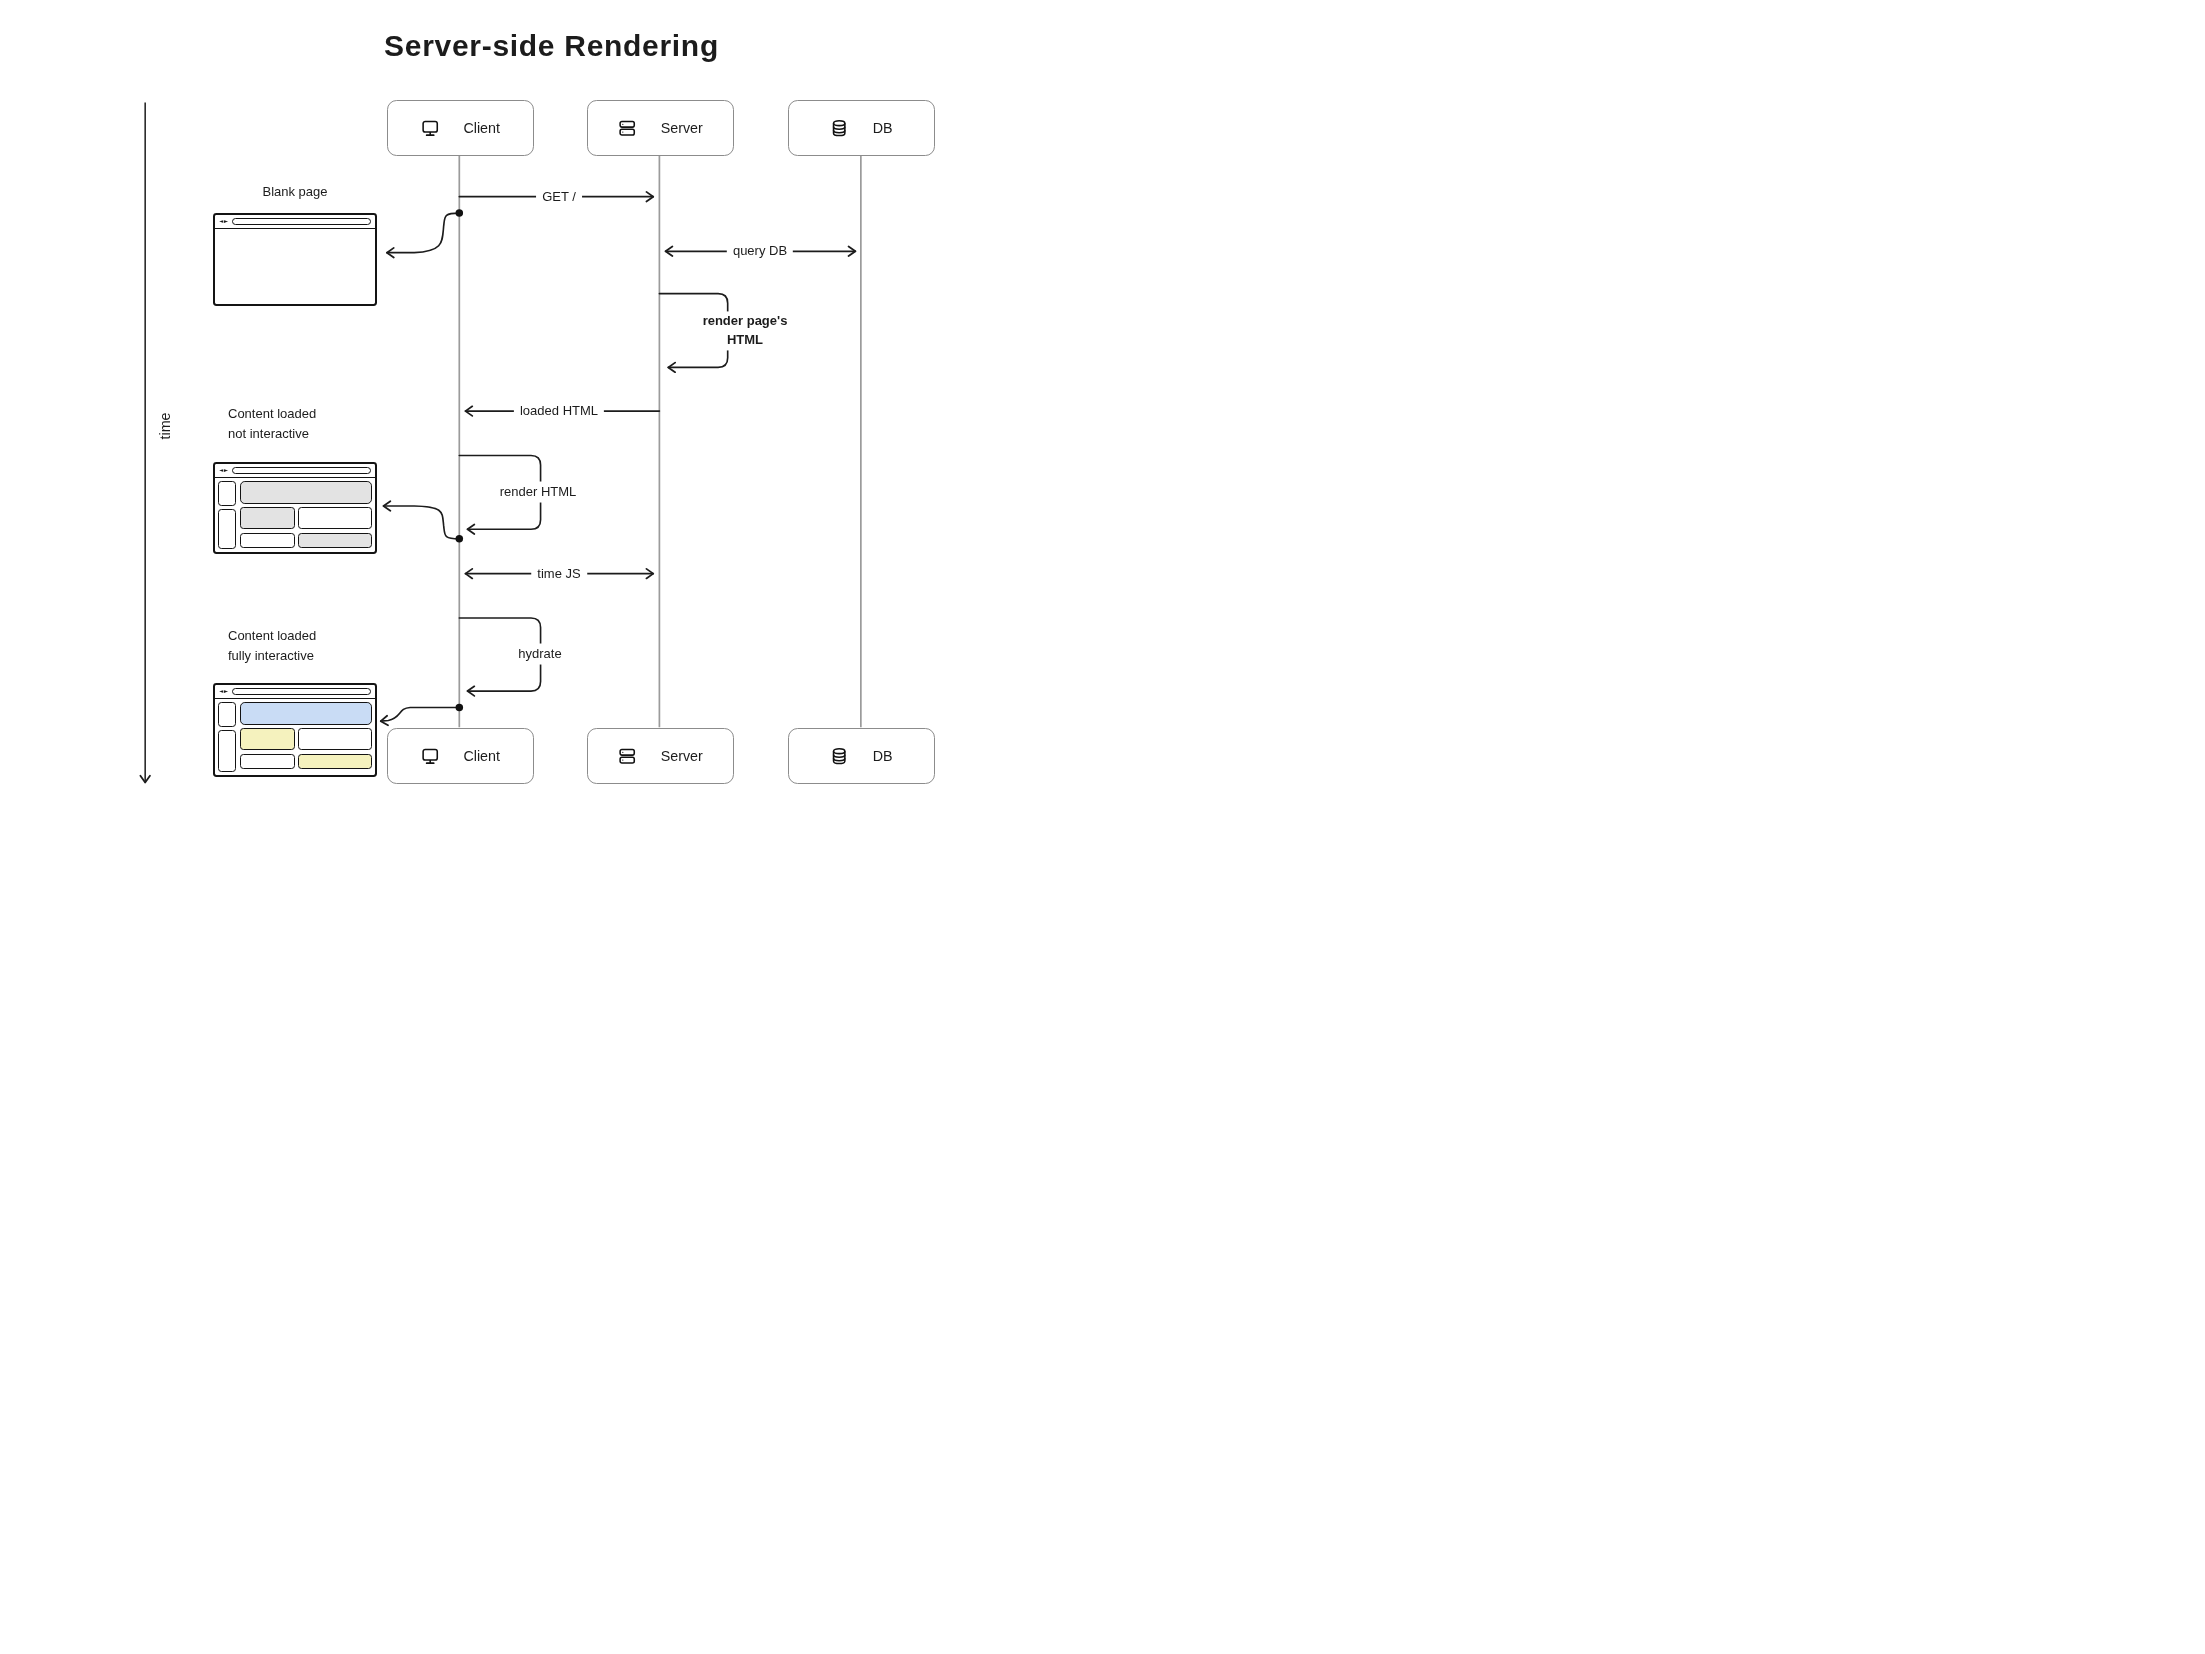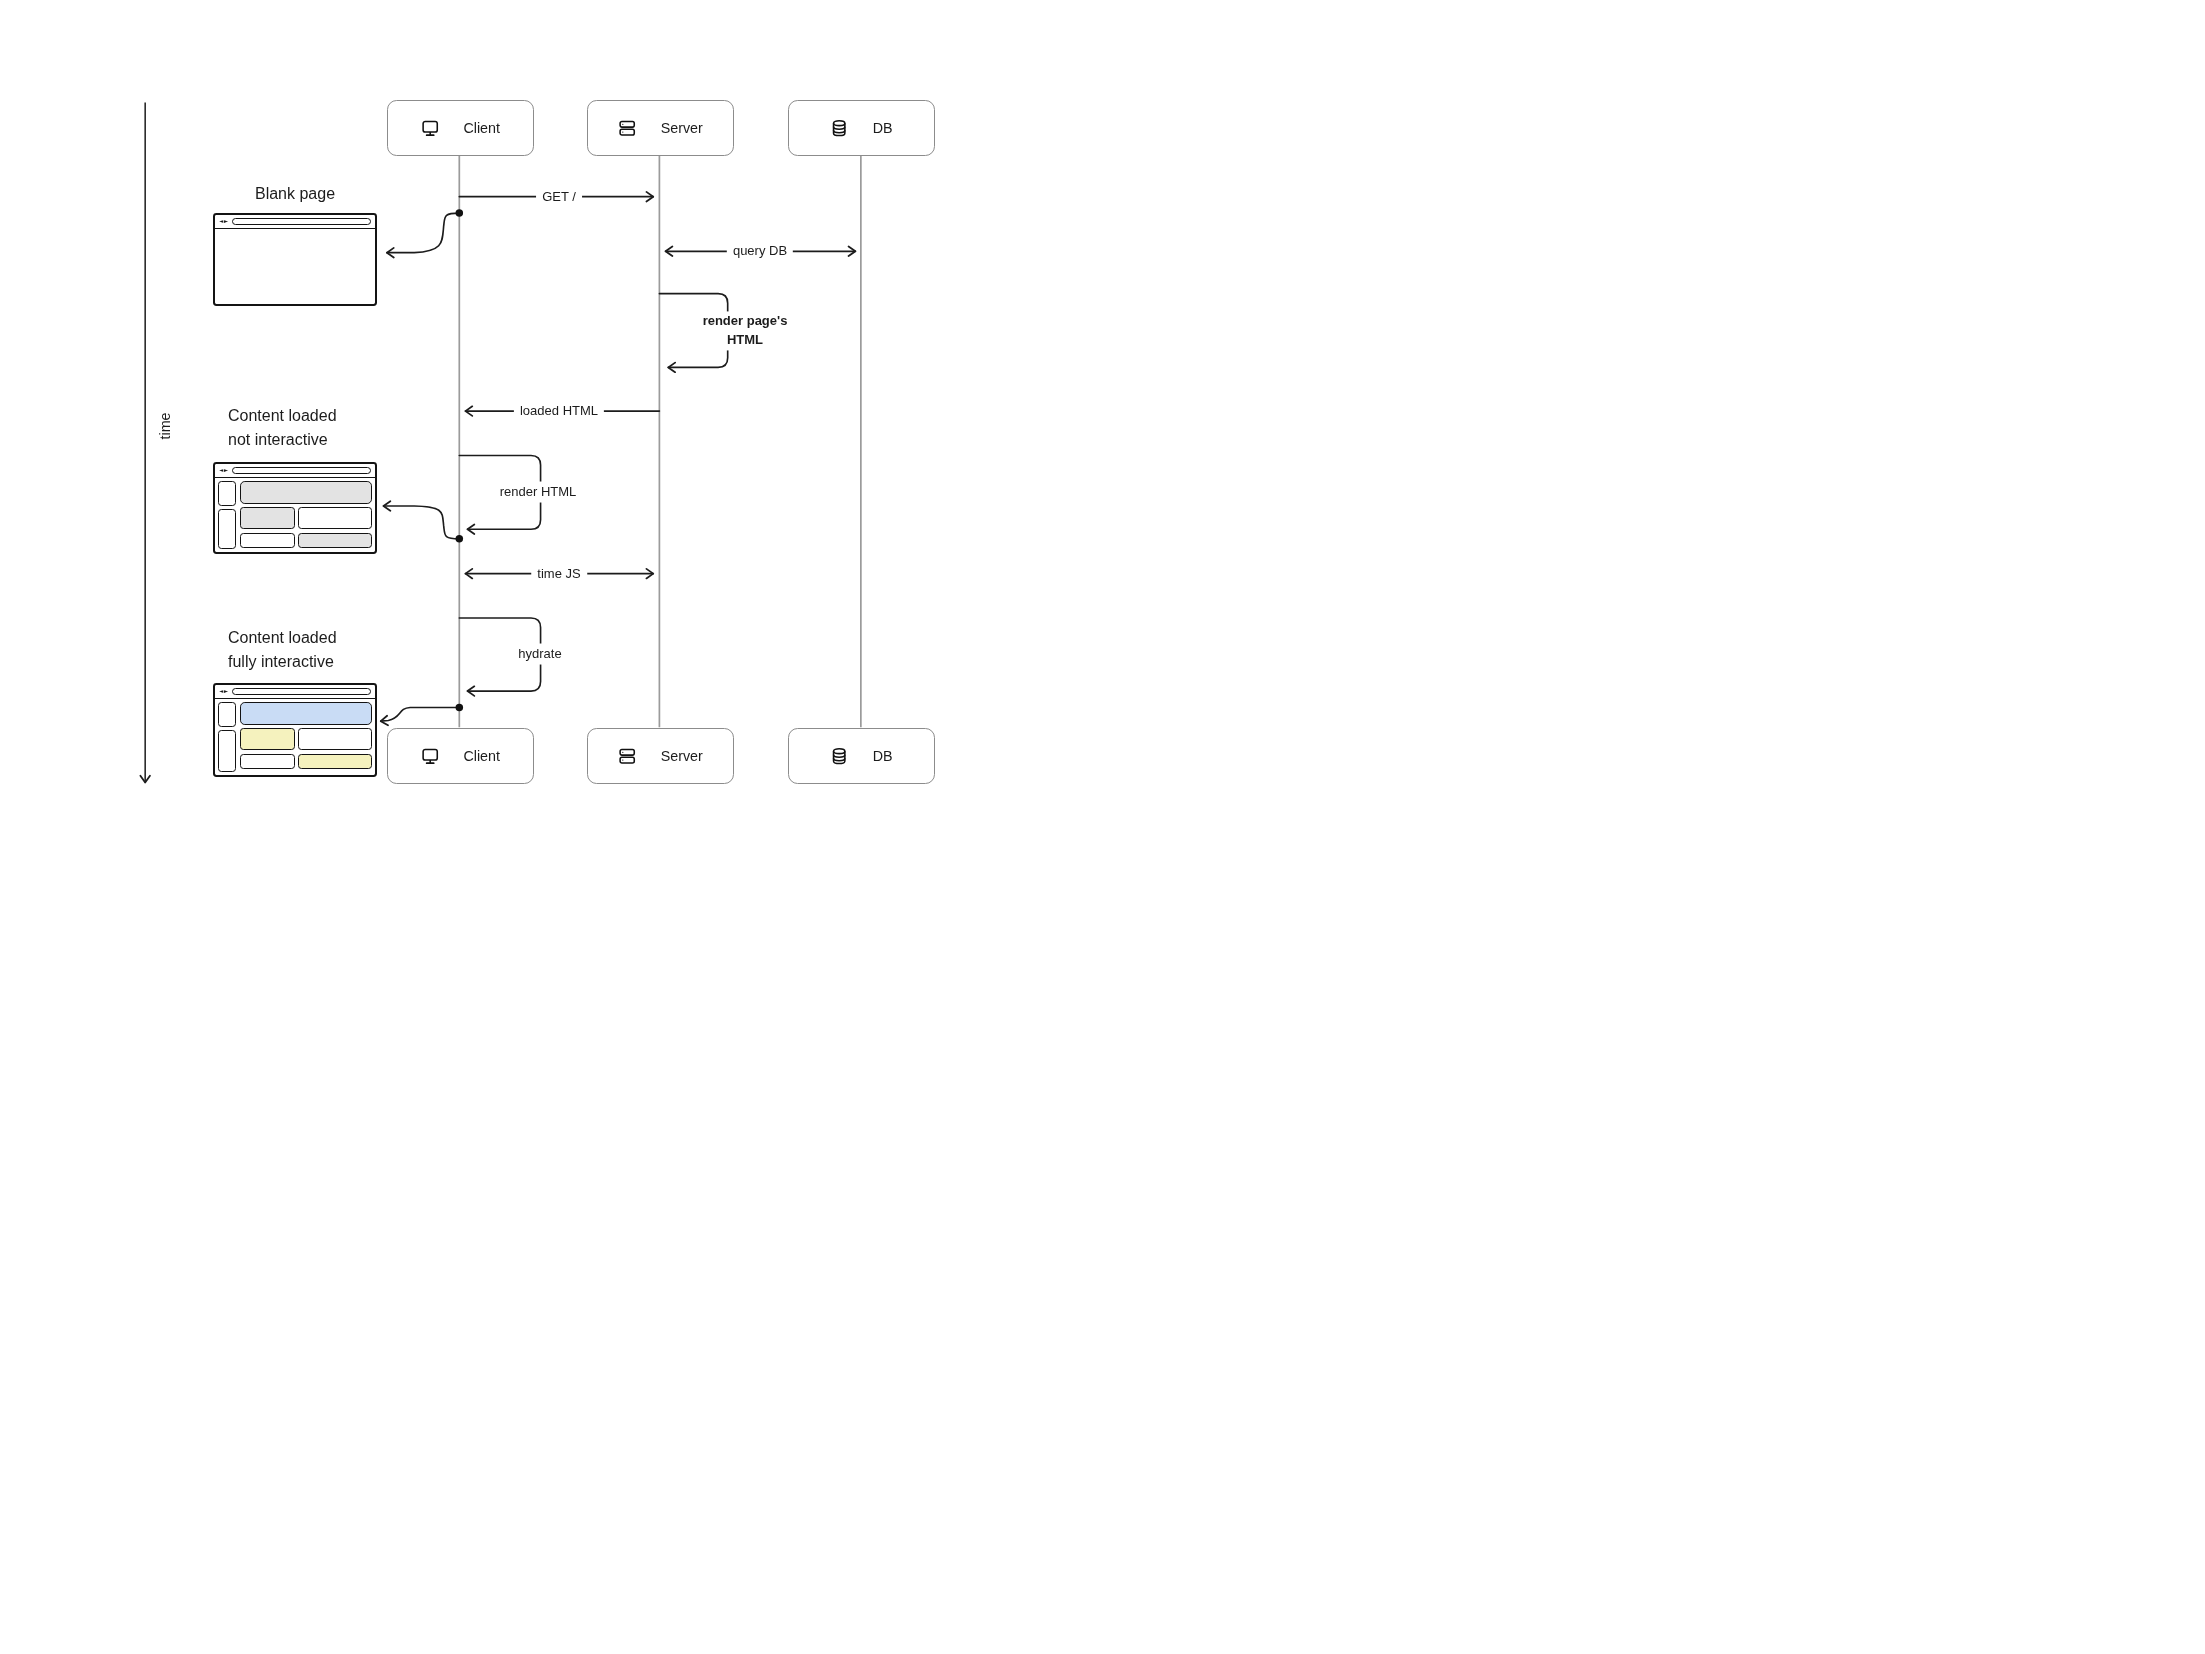--- a/index.html
+++ b/index.html
@@ -14,21 +14,21 @@
        border-radius:9.6px;display:flex;align-items:center;justify-content:center;gap:24px;z-index:3;}
   .box .lbl{font-size:14.3px;}
   .box svg{display:block;}
 
   .msg-label{position:absolute;transform:translate(-50%,-50%);background:#fff;
              padding:1.4px 6.1px;font-size:13px;white-space:nowrap;z-index:4;}
   .loop-label{position:absolute;transform:translate(-50%,-50%);background:#fff;
               padding:1.4px 4.1px;font-size:13px;text-align:center;line-height:1.4;z-index:4;}
   .wrap150{width:102px;white-space:normal;font-weight:bold;}
 
-  .state-label{position:absolute;font-size:16px;line-height:1.5;z-index:3;}
+  .state-label{position:absolute;font-size:13px;line-height:1.5;z-index:3;}
   .center240{width:164px;text-align:center;}
 
   .time-label{position:absolute;left:137px;top:418px;width:55px;text-align:center;
               font-size:14.3px;transform:rotate(-90deg);z-index:3;}
 
   .mockup{position:absolute;width:164px;background:#fff;border:2px solid #141414;
           border-radius:3.4px;display:flex;flex-direction:column;z-index:3;box-sizing:border-box;}
   .mbar{height:13px;flex:none;border-bottom:1.7px solid #141414;display:flex;
         align-items:center;gap:3.4px;padding:0 4.1px;}
   .nav{font-family:"DejaVu Sans",sans-serif;font-size:5.5px;letter-spacing:0.7px;line-height:1;}
@@ -94,20 +94,21 @@
       <path d="M672 1036 H600 C582 1037 588 1051 568 1055 L557 1056" marker-end="url(#ah)"></path>
     </g>
 
     <g fill="#111">
       <circle cx="672" cy="312" r="5.5"></circle>
       <circle cx="672" cy="789" r="5.5"></circle>
       <circle cx="672" cy="1036" r="5.5"></circle>
     </g>
   </svg>
 
+  <div class="title">Server-side Rendering</div>
 
   <div class="time-label">time</div>
 
   <div class="box" style="left:387px;top:100px;">
     <svg width="18.4" height="18.4" viewBox="0 0 26 26">
       <rect x="3" y="3.5" width="20" height="15" rx="3" fill="none" stroke="#111" stroke-width="2.2"></rect>
       <line x1="13" y1="18.5" x2="13" y2="22.5" stroke="#111" stroke-width="2.2"></line>
       <line x1="8" y1="22.8" x2="18" y2="22.8" stroke="#111" stroke-width="2.4" stroke-linecap="round"></line>
     </svg>
     <span class="lbl">Client</span>

